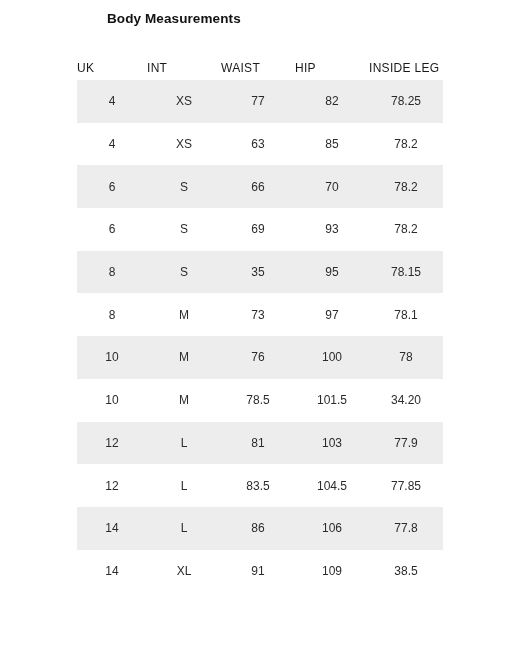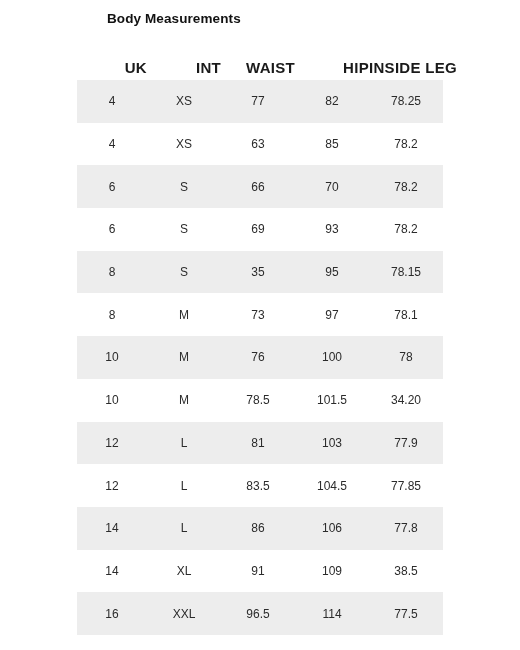--- a/index.html
+++ b/index.html
@@ -45,24 +45,24 @@
 
   .size-table col.c-uk    { width: 70px; }
   .size-table col.c-int   { width: 74px; }
   .size-table col.c-waist { width: 74px; }
   .size-table col.c-hip   { width: 74px; }
   .size-table col.c-leg   { width: 74px; }
 
   .size-table thead th {
     height: 25px;
     padding: 0;
-    font-size: 15px;
-    font-weight: bold;
+    font-size: 12px;
+    font-weight: normal;
     color: #1a1a1a;
-    text-align: right;
+    text-align: left;
     vertical-align: middle;
     letter-spacing: 0.3px;
     white-space: nowrap;
   }
 
   .size-table tbody td {
     height: 42.7px;
     padding: 0;
     font-size: 12px;
     font-weight: normal;
@@ -190,27 +190,20 @@
           <td>106</td>
           <td>77.8</td>
         </tr>
         <tr class="plain">
           <td>14</td>
           <td>XL</td>
           <td>91</td>
           <td>109</td>
           <td>38.5</td>
         </tr>
-        <tr class="stripe">
-          <td>16</td>
-          <td>XXL</td>
-          <td>96.5</td>
-          <td>114</td>
-          <td>77.5</td>
-        </tr>
       </tbody>
   </table>
 
   <div class="scrollbar-track">
     
   </div>
 
 </div>
 
 </body></html>

